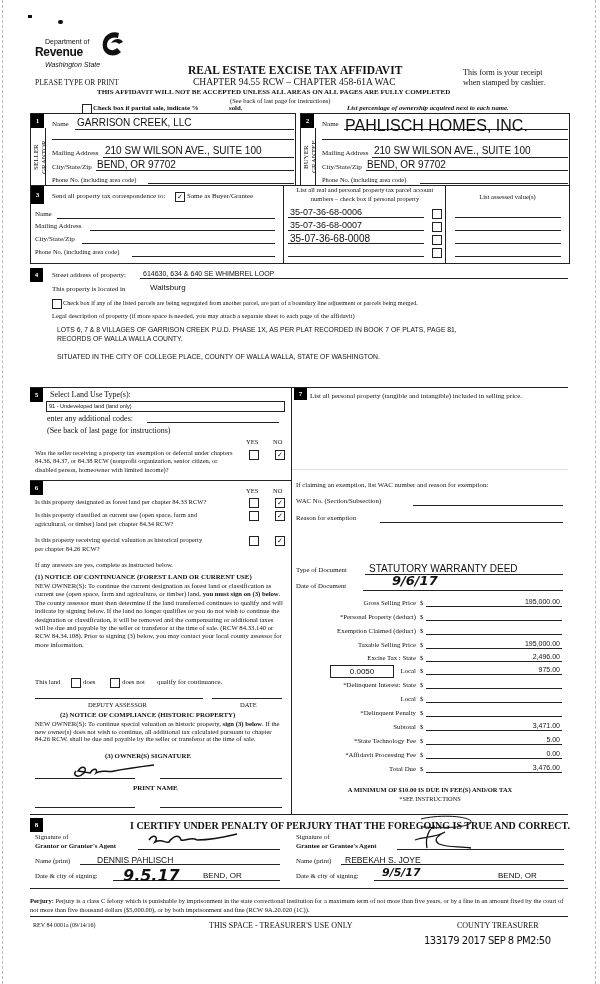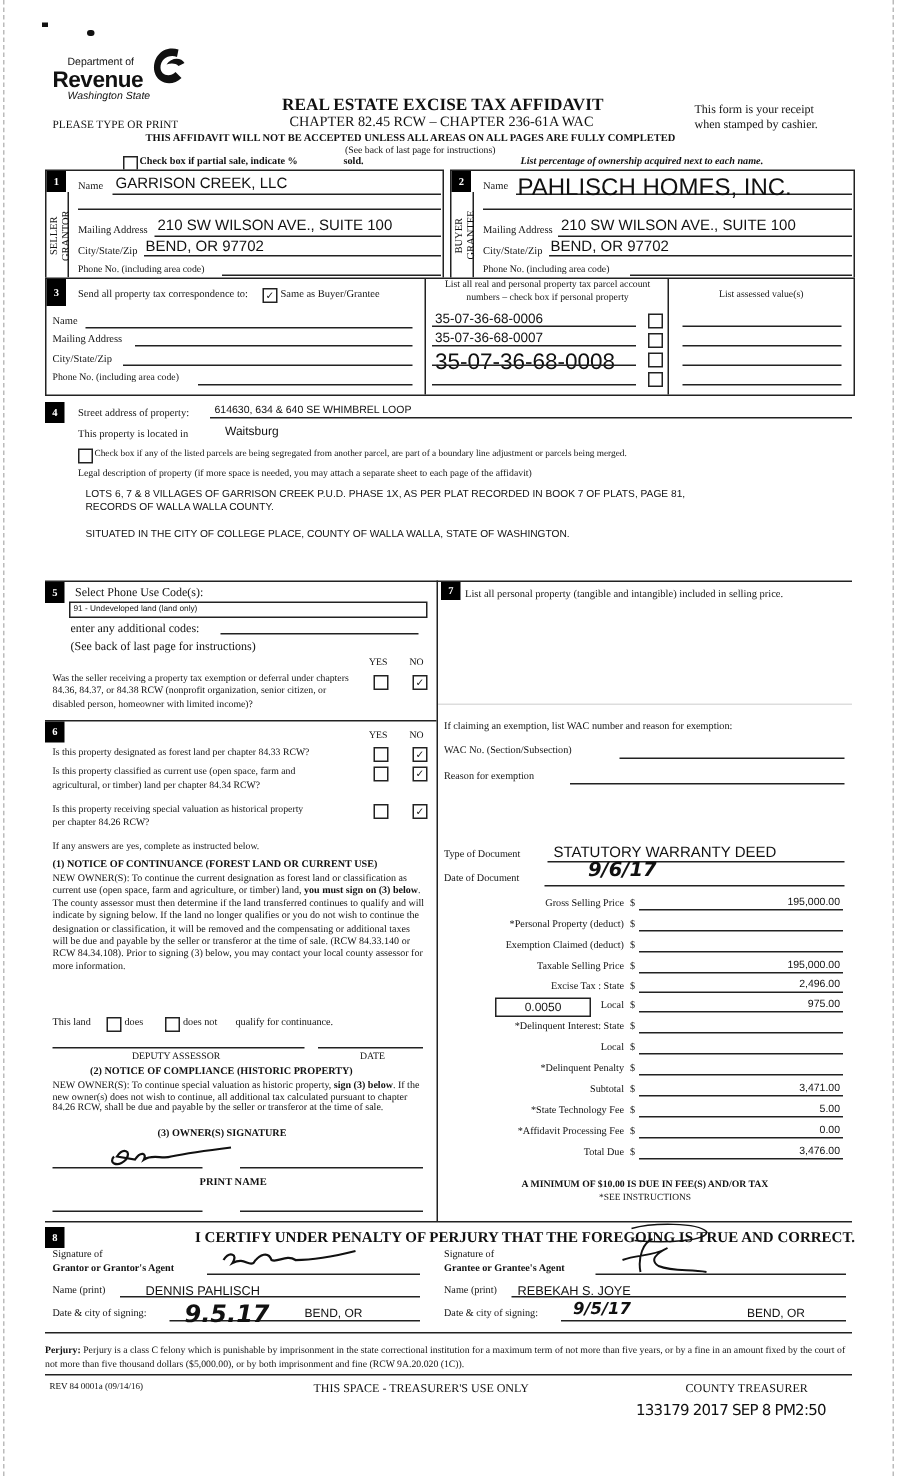--- a/index.html
+++ b/index.html
@@ -27,31 +27,31 @@
 <body>
 
 <div class="leftedge"></div>
 <div class="rightedge"></div>
 
 <div class="abs" style="left:28px;top:15px;width:4px;height:3px;background:#111;"></div>
 <div class="abs" style="left:58px;top:20px;width:5px;height:4px;background:#111;border-radius:2px;"></div>
 
 <div class="abs" style="left:33px;top:30px;width:95px;height:40px;">
   <div class="abs sans" style="left:12px;top:8px;font-size:7px;">Department of</div>
-  <div class="abs sans" style="left:2px;top:15px;font-size:15px;font-weight:bold;letter-spacing:-0.3px;">Revenue</div>
+  <div class="abs sans" style="left:2px;top:15px;font-size:12px;font-weight:bold;letter-spacing:-0.3px;">Revenue</div>
   <div class="abs sans" style="left:12px;top:31px;font-size:7px;font-style:italic;">Washington State</div>
   <svg class="abs" style="left:66px;top:0px;" width="26" height="28" viewBox="0 0 26 28">
     <path d="M20 3 C10 0 2 8 4 18 C6 26 16 28 22 22 L18 18 C14 22 8 20 8 15 C8 9 14 6 19 8 Z" fill="#111"></path>
     <path d="M12 13 C15 8 22 8 24 12 L20 14 C18 12 15 12 12 13 Z" fill="#111"></path>
   </svg>
 </div>
 
 <div class="lbl" style="left:35px;top:78px;font-size:7.5px;">PLEASE TYPE OR PRINT</div>
 <div class="lbl" style="left:188px;top:64px;font-size:11.5px;font-weight:bold;">REAL ESTATE EXCISE TAX AFFIDAVIT</div>
-<div class="lbl" style="left:193px;top:77px;font-size:9.5px;">CHAPTER 82.45 RCW – CHAPTER 236-61A WAC</div>
+<div class="lbl" style="left:193px;top:77px;font-size:9.5px;">CHAPTER 94.55 RCW – CHAPTER 458-61A WAC</div>
 <div class="lbl" style="left:97px;top:88px;font-size:7px;font-weight:bold;">THIS AFFIDAVIT WILL NOT BE ACCEPTED UNLESS ALL AREAS ON ALL PAGES ARE FULLY COMPLETED</div>
 <div class="lbl" style="left:230px;top:97px;font-size:6.5px;">(See back of last page for instructions)</div>
 <div class="lbl" style="left:463px;top:68px;font-size:8px;">This form is your receipt</div>
 <div class="lbl" style="left:463px;top:78px;font-size:8px;">when stamped by cashier.</div>
 
 <div class="cb" style="left:82px;top:104px;"></div>
 <div class="lbl" style="left:93px;top:104px;font-size:6.8px;font-weight:bold;">Check box if partial sale, indicate %</div>
 <div class="lbl" style="left:229px;top:104px;font-size:6.8px;font-weight:bold;">sold.</div>
 <div class="lbl" style="left:347px;top:104px;font-size:6.8px;font-weight:bold;font-style:italic;">List percentage of ownership acquired next to each name.</div>
 
@@ -117,21 +117,21 @@
   <div class="cb" style="left:432px;top:209px;"></div>
   <div class="line" style="left:455px;top:217px;width:106px;"></div>
 </div>
 <div>
   <div class="lbl fill" style="left:290px;top:220px;font-size:9px;">35-07-36-68-0007</div>
   <div class="line" style="left:288px;top:230px;width:136px;"></div>
   <div class="cb" style="left:432px;top:222px;"></div>
   <div class="line" style="left:455px;top:230px;width:106px;"></div>
 </div>
 <div>
-  <div class="lbl fill" style="left:290px;top:233px;font-size:15px;">35-07-36-68-0008</div>
+  <div class="lbl fill" style="left:290px;top:233px;font-size:10px;">35-07-36-68-0008</div>
   <div class="line" style="left:288px;top:243px;width:136px;"></div>
   <div class="cb" style="left:432px;top:235px;"></div>
   <div class="line" style="left:455px;top:243px;width:106px;"></div>
 </div>
 <div>
   <div class="lbl fill" style="left:290px;top:246px;font-size:9px;"></div>
   <div class="line" style="left:288px;top:256px;width:136px;"></div>
   <div class="cb" style="left:432px;top:248px;"></div>
   <div class="line" style="left:455px;top:256px;width:106px;"></div>
 </div>
@@ -147,21 +147,21 @@
 <div class="lbl" style="left:52px;top:312px;font-size:6.5px;">Legal description of property (if more space is needed, you may attach a separate sheet to each page of the affidavit)</div>
 <div class="lbl sans" style="left:57px;top:326px;font-size:6.8px;">LOTS 6, 7 &amp; 8 VILLAGES OF GARRISON CREEK P.U.D. PHASE 1X, AS PER PLAT RECORDED IN BOOK 7 OF PLATS, PAGE 81,</div>
 <div class="lbl sans" style="left:57px;top:335px;font-size:6.8px;">RECORDS OF WALLA WALLA COUNTY.</div>
 <div class="lbl sans" style="left:57px;top:353px;font-size:6.8px;">SITUATED IN THE CITY OF COLLEGE PLACE, COUNTY OF WALLA WALLA, STATE OF WASHINGTON.</div>
 
 <div class="abs" style="left:30px;top:387px;width:538px;border-top:1px solid #222;"></div>
 <div class="abs" style="left:291px;top:387px;width:1px;height:427px;background:#222;"></div>
 <div class="abs" style="left:30px;top:814px;width:538px;border-top:1px solid #222;"></div>
 
 <div class="numbox" style="left:30px;top:388px;">5</div>
-<div class="lbl" style="left:50px;top:390px;font-size:8px;">Select Phone Use Code(s):</div>
+<div class="lbl" style="left:50px;top:390px;font-size:8px;">Select Land Use Type(s):</div>
 <div class="box" style="left:46px;top:401px;width:237px;height:9px;">
   <div class="lbl sans" style="left:2px;top:1px;font-size:5.5px;">91 - Undeveloped land (land only)</div>
 </div>
 <div class="lbl" style="left:47px;top:414px;font-size:8px;">enter any additional codes:</div>
 <div class="line" style="left:147px;top:422px;width:132px;"></div>
 <div class="lbl" style="left:47px;top:426px;font-size:8px;">(See back of last page for instructions)</div>
 <div class="lbl" style="left:246px;top:438px;font-size:6.5px;">YES</div>
 <div class="lbl" style="left:273px;top:438px;font-size:6.5px;">NO</div>
 <div class="abs" style="left:35px;top:449px;width:205px;font-size:6.5px;line-height:8.3px;">Was the seller receiving a property tax exemption or deferral under chapters 84.36, 84.37, or 84.38 RCW (nonprofit organization, senior citizen, or disabled person, homeowner with limited income)?</div>
 <div class="cb" style="left:249px;top:450px;"></div>

